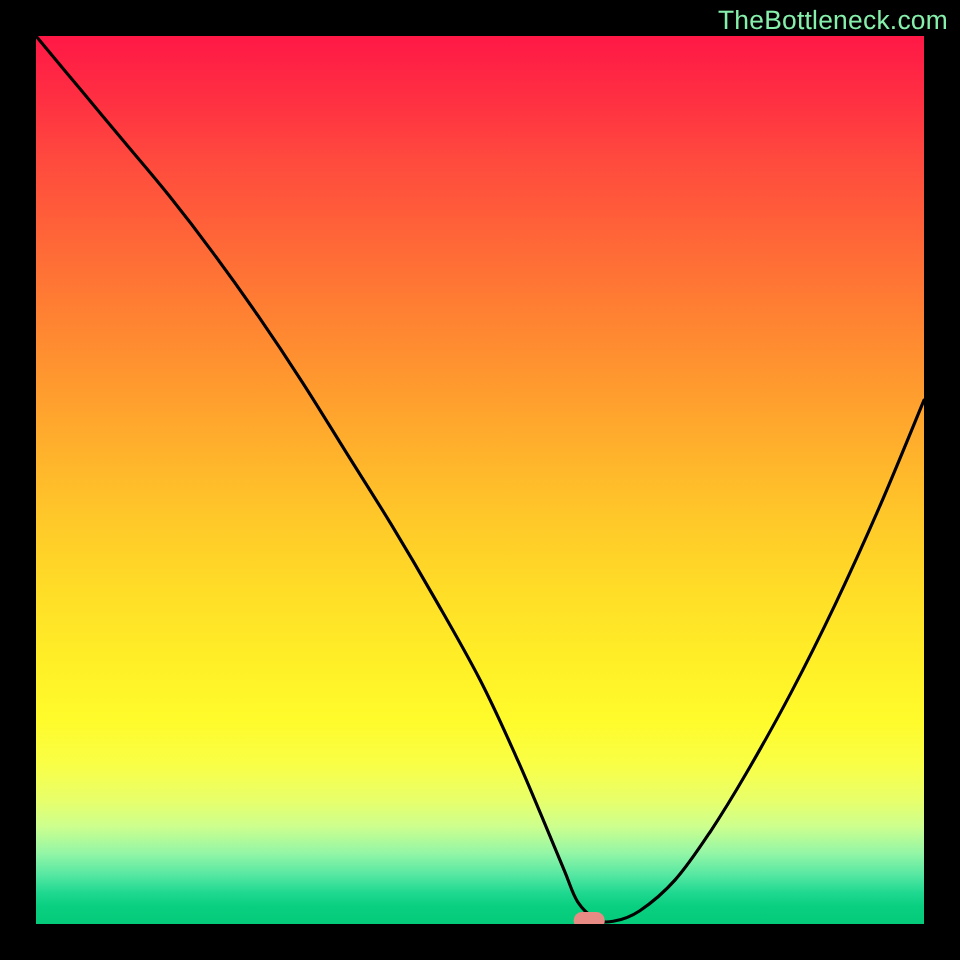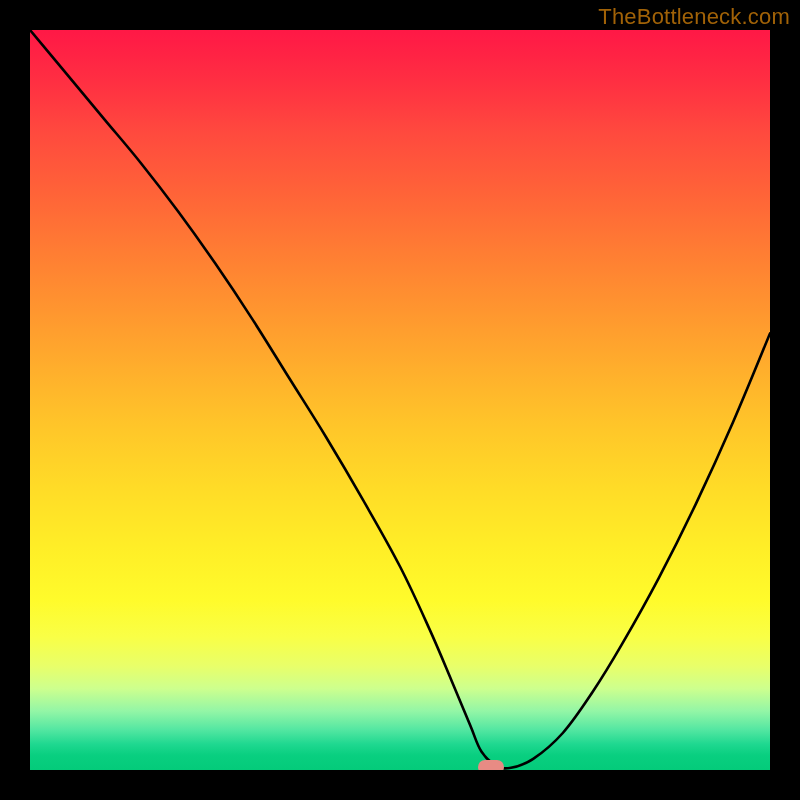--- a/index.html
+++ b/index.html
@@ -8,21 +8,21 @@
     width: 800px;
     height: 800px;
     background: #000;
     font-family: Arial, Helvetica, sans-serif;
     overflow: hidden;
   }
   .watermark {
     position: absolute;
     top: 4px;
     right: 10px;
-    color: #a16207;
+    color: #86efac;
     font-size: 22px;
     font-weight: 500;
     letter-spacing: 0.2px;
     z-index: 10;
   }
   .plot-area {
     position: absolute;
     left: 30px;
     top: 30px;
     width: 740px;

